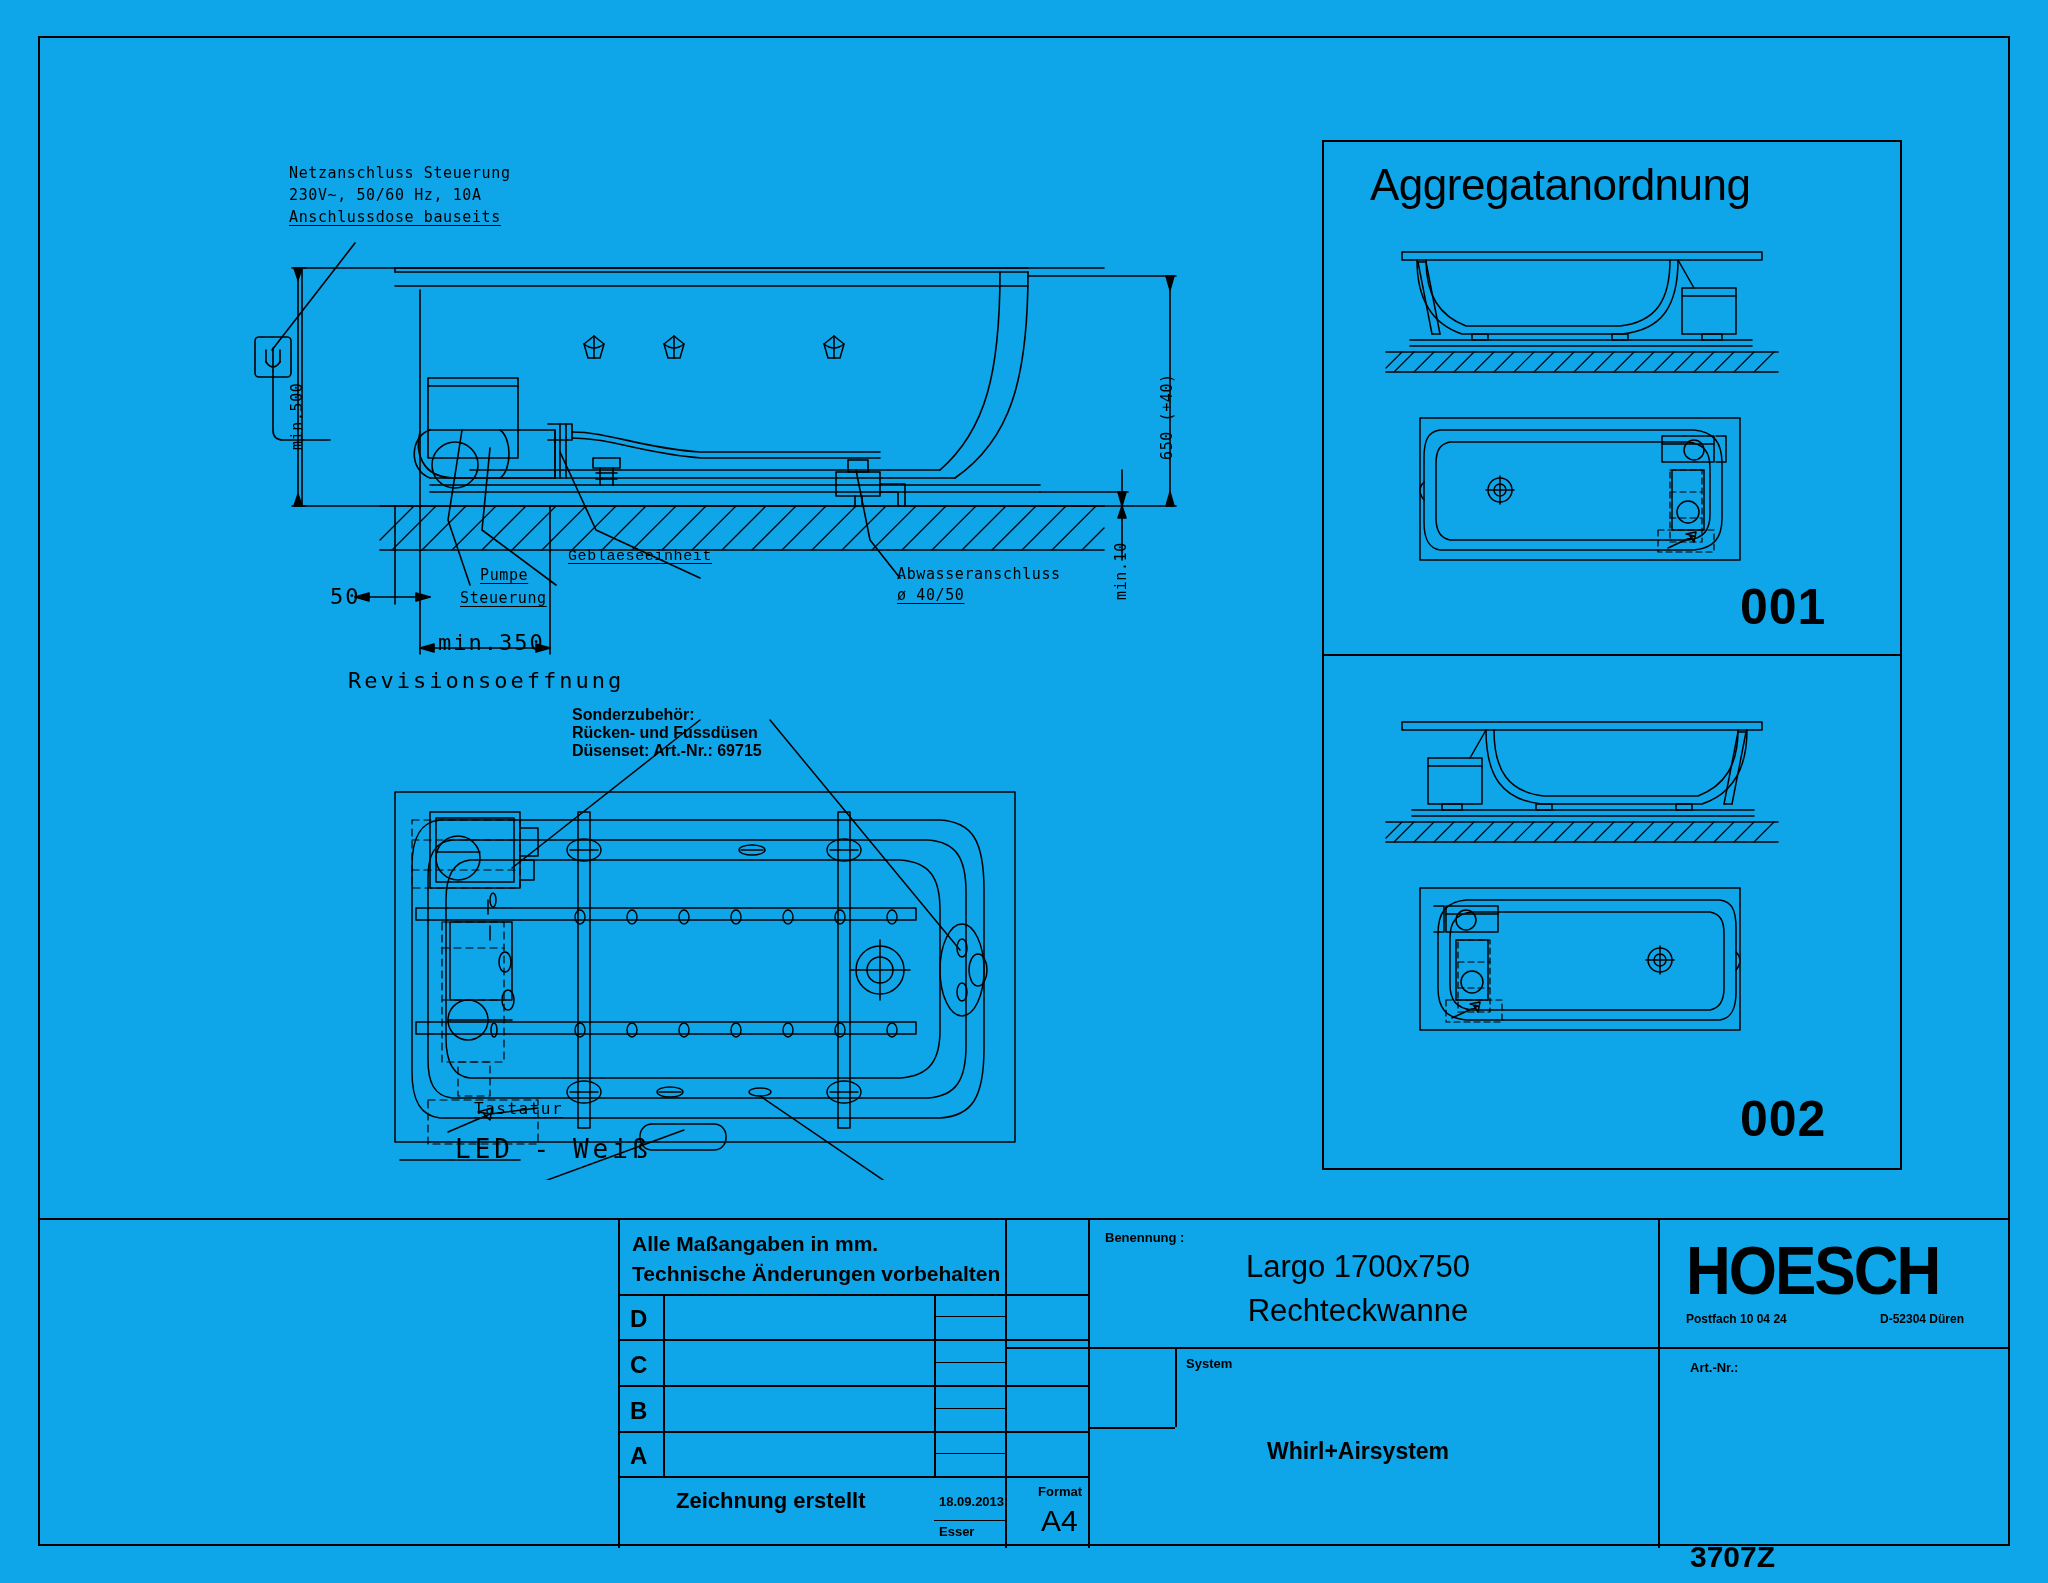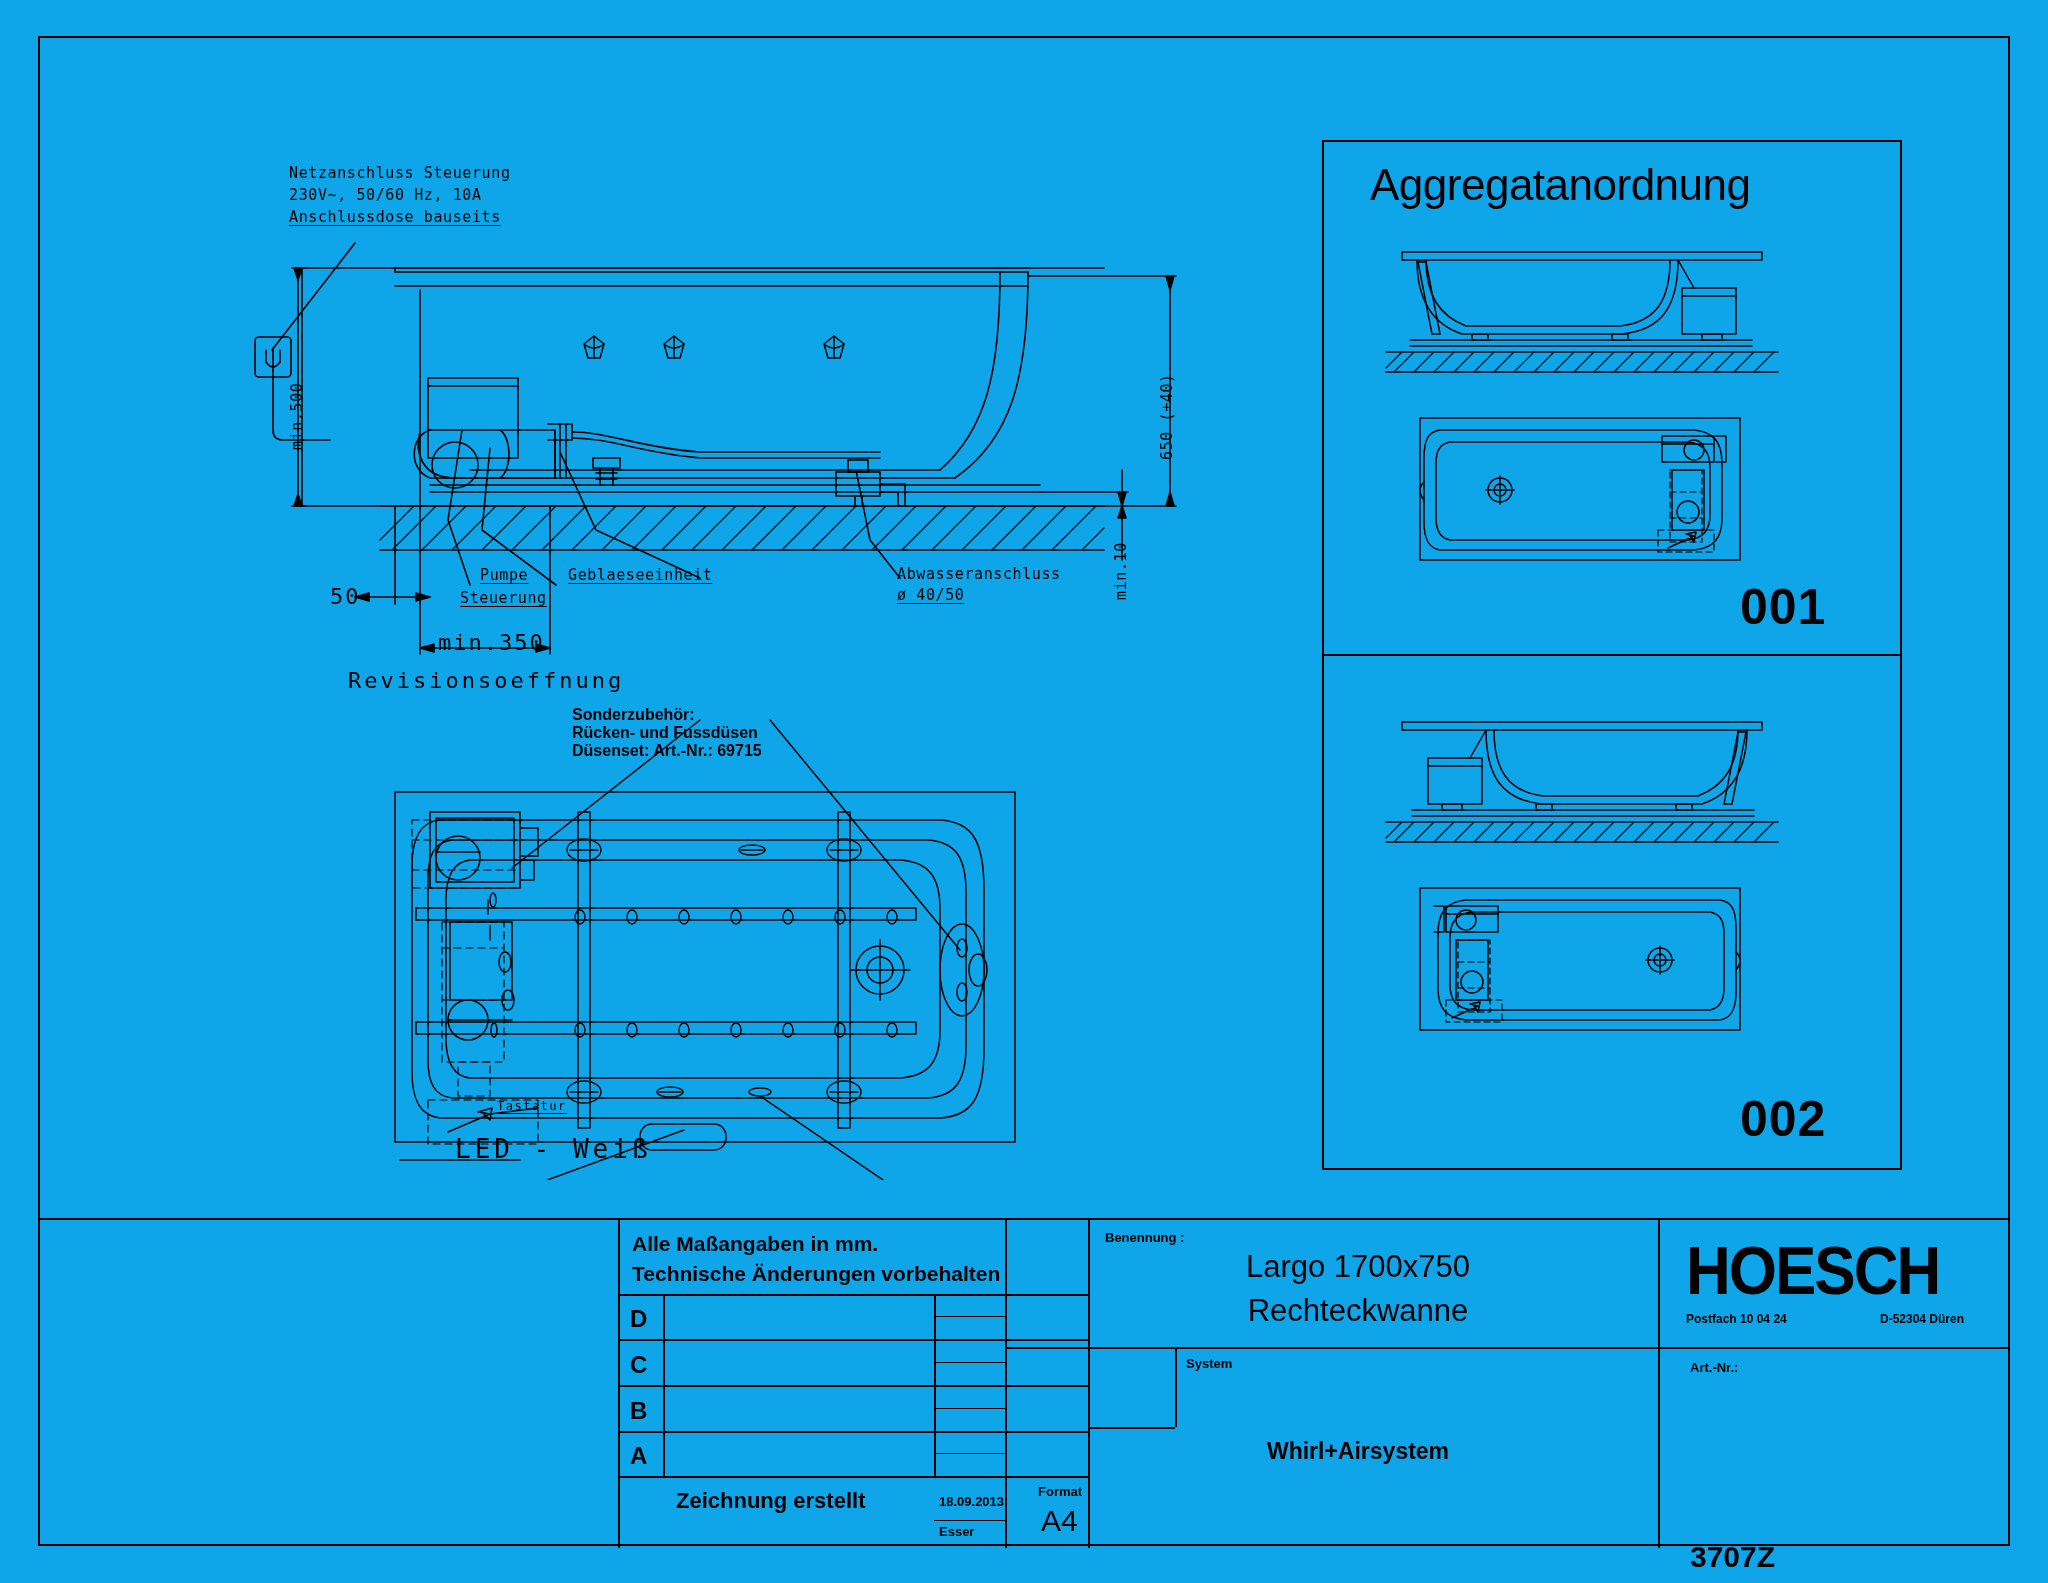--- a/index.html
+++ b/index.html
@@ -334,21 +334,21 @@
   <div class="abs vert" style="left:1158px;top:460px;">
     <span class="cad">650 (+40)</span>
   </div>
 
   <div class="abs vert" style="left:1112px;top:600px;">
     <span class="cad">min.10</span>
   </div>
 
   <div class="abs cad u" style="left:480px;top:566px;">Pumpe</div>
 
-  <div class="abs cad u" style="left:568px;top:566px;">Geblaeseeinheit</div>
+  <div class="abs cad u" style="left:568px;top:548px;font-family:Liberation Mono, monospace;">Geblaeseeinheit</div>
 
   <div class="abs cad u" style="left:460px;top:589px;">Steuerung</div>
 
   <div class="abs" style="left:897px;top:565px;">
     <div class="cad">Abwasseranschluss</div>
     <div class="cad u" style="margin-top:3px;">ø 40/50</div>
   </div>
 
   <div class="abs cad-lg" style="left:330px;top:584px;">50</div>
 
@@ -486,21 +486,21 @@
       </g>
     </svg>
   </div>
 
   <div class="abs" style="left:572px;top:706px;">
     <div class="bold-s">Sonderzubehör:</div>
     <div class="bold-s">Rücken- und Fussdüsen</div>
     <div class="bold-s">Düsenset: Art.-Nr.: 69715</div>
   </div>
 
-  <div class="abs cad u" style="left:497px;top:1099px;font-size:12px;letter-spacing:1.5px;">Tastatur</div>
+  <div class="abs cad u" style="left:474px;top:1099px;font-size:16px;letter-spacing:1.5px;">Tastatur</div>
 
   <div class="abs cad-lg" style="left:455px;top:1124px;font-size:26px;letter-spacing:4px;margin-top:10px;">LED  -  Weiß</div>
 
   <div class="agg-panel"></div>
   <div class="agg-div"></div>
   <div class="agg-title">Aggregatanordnung</div>
 
   <div class="abs" style="left:1322px;top:230px;width:580px;height:420px;">
     <svg width="580" height="420" viewBox="0 0 580 420">
       <g stroke="#000" fill="none" stroke-width="1.5" stroke-linecap="round" stroke-linejoin="round">

